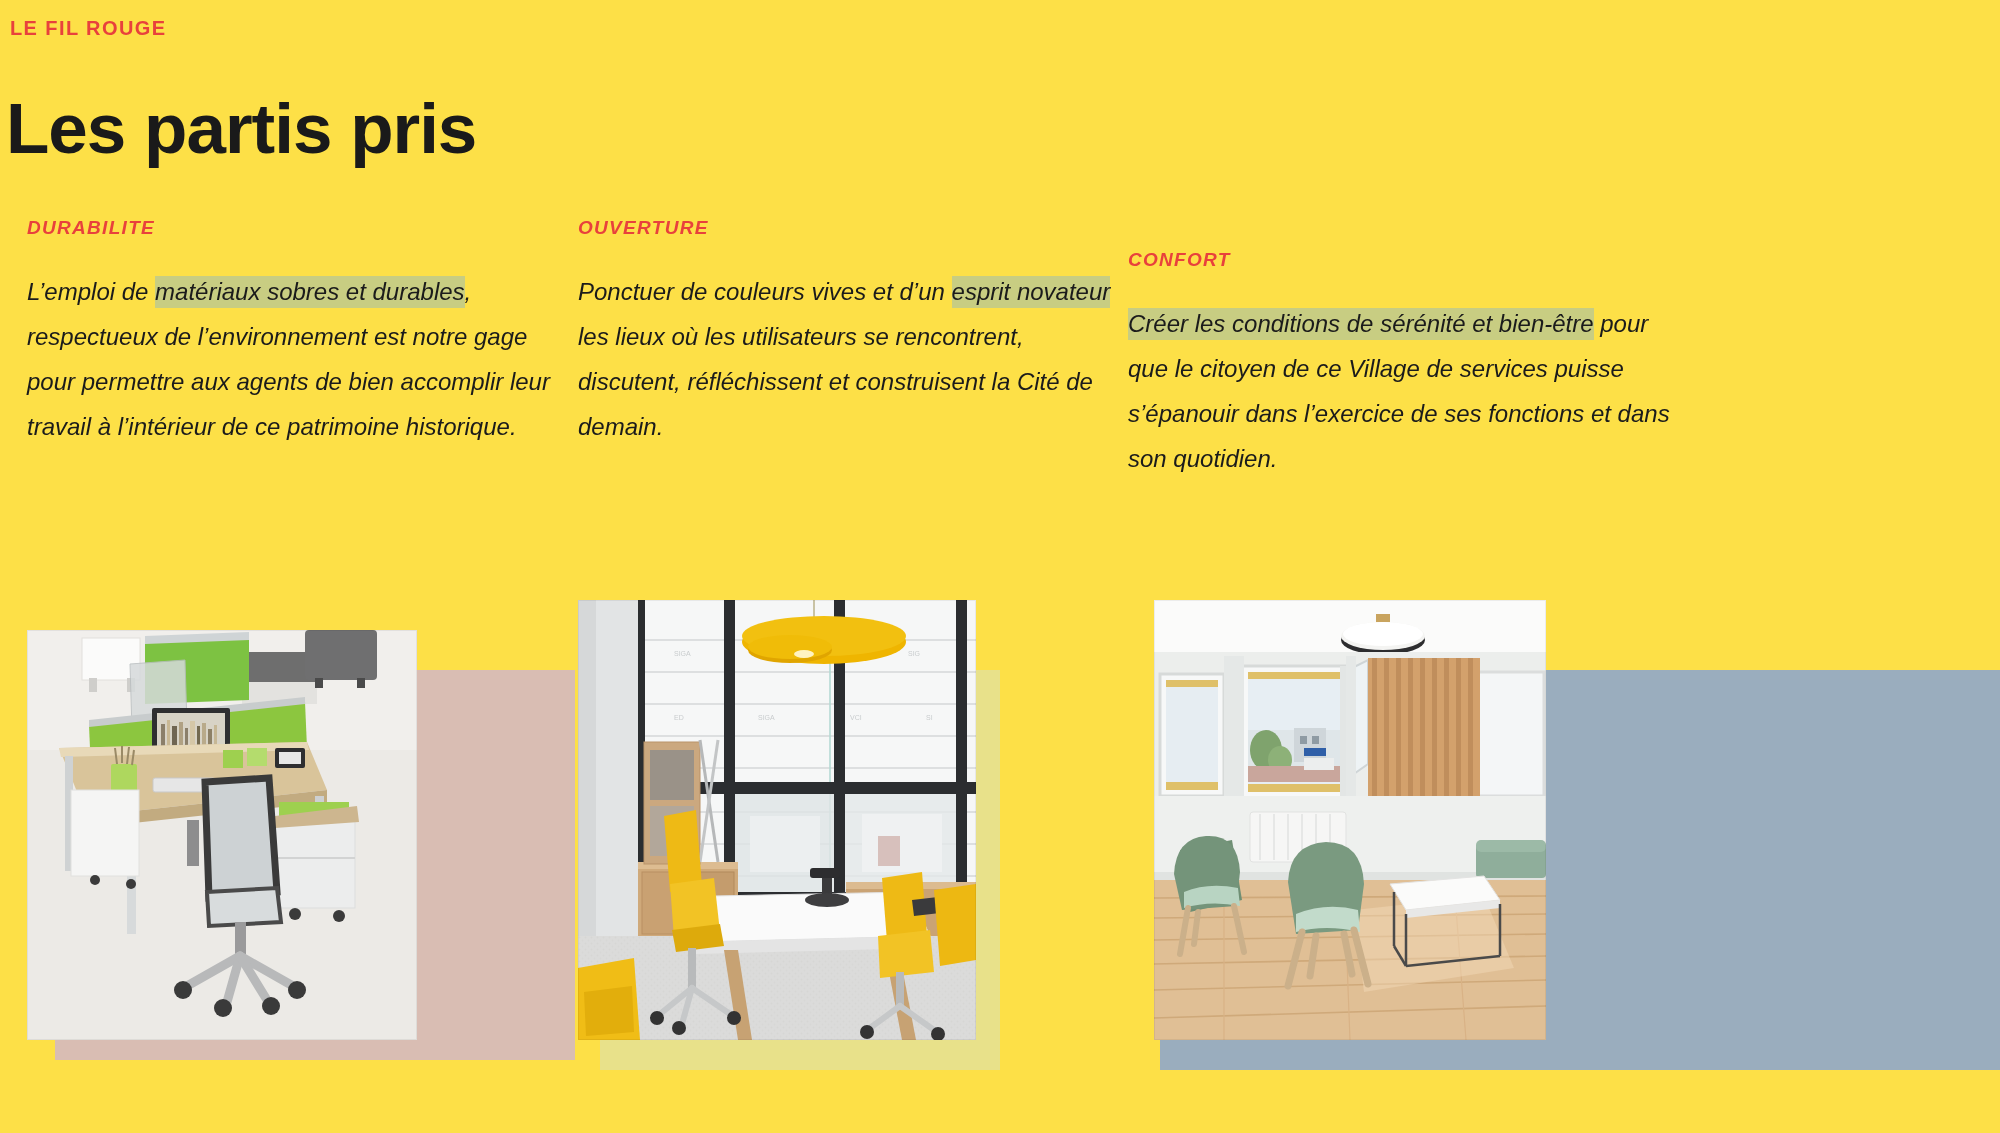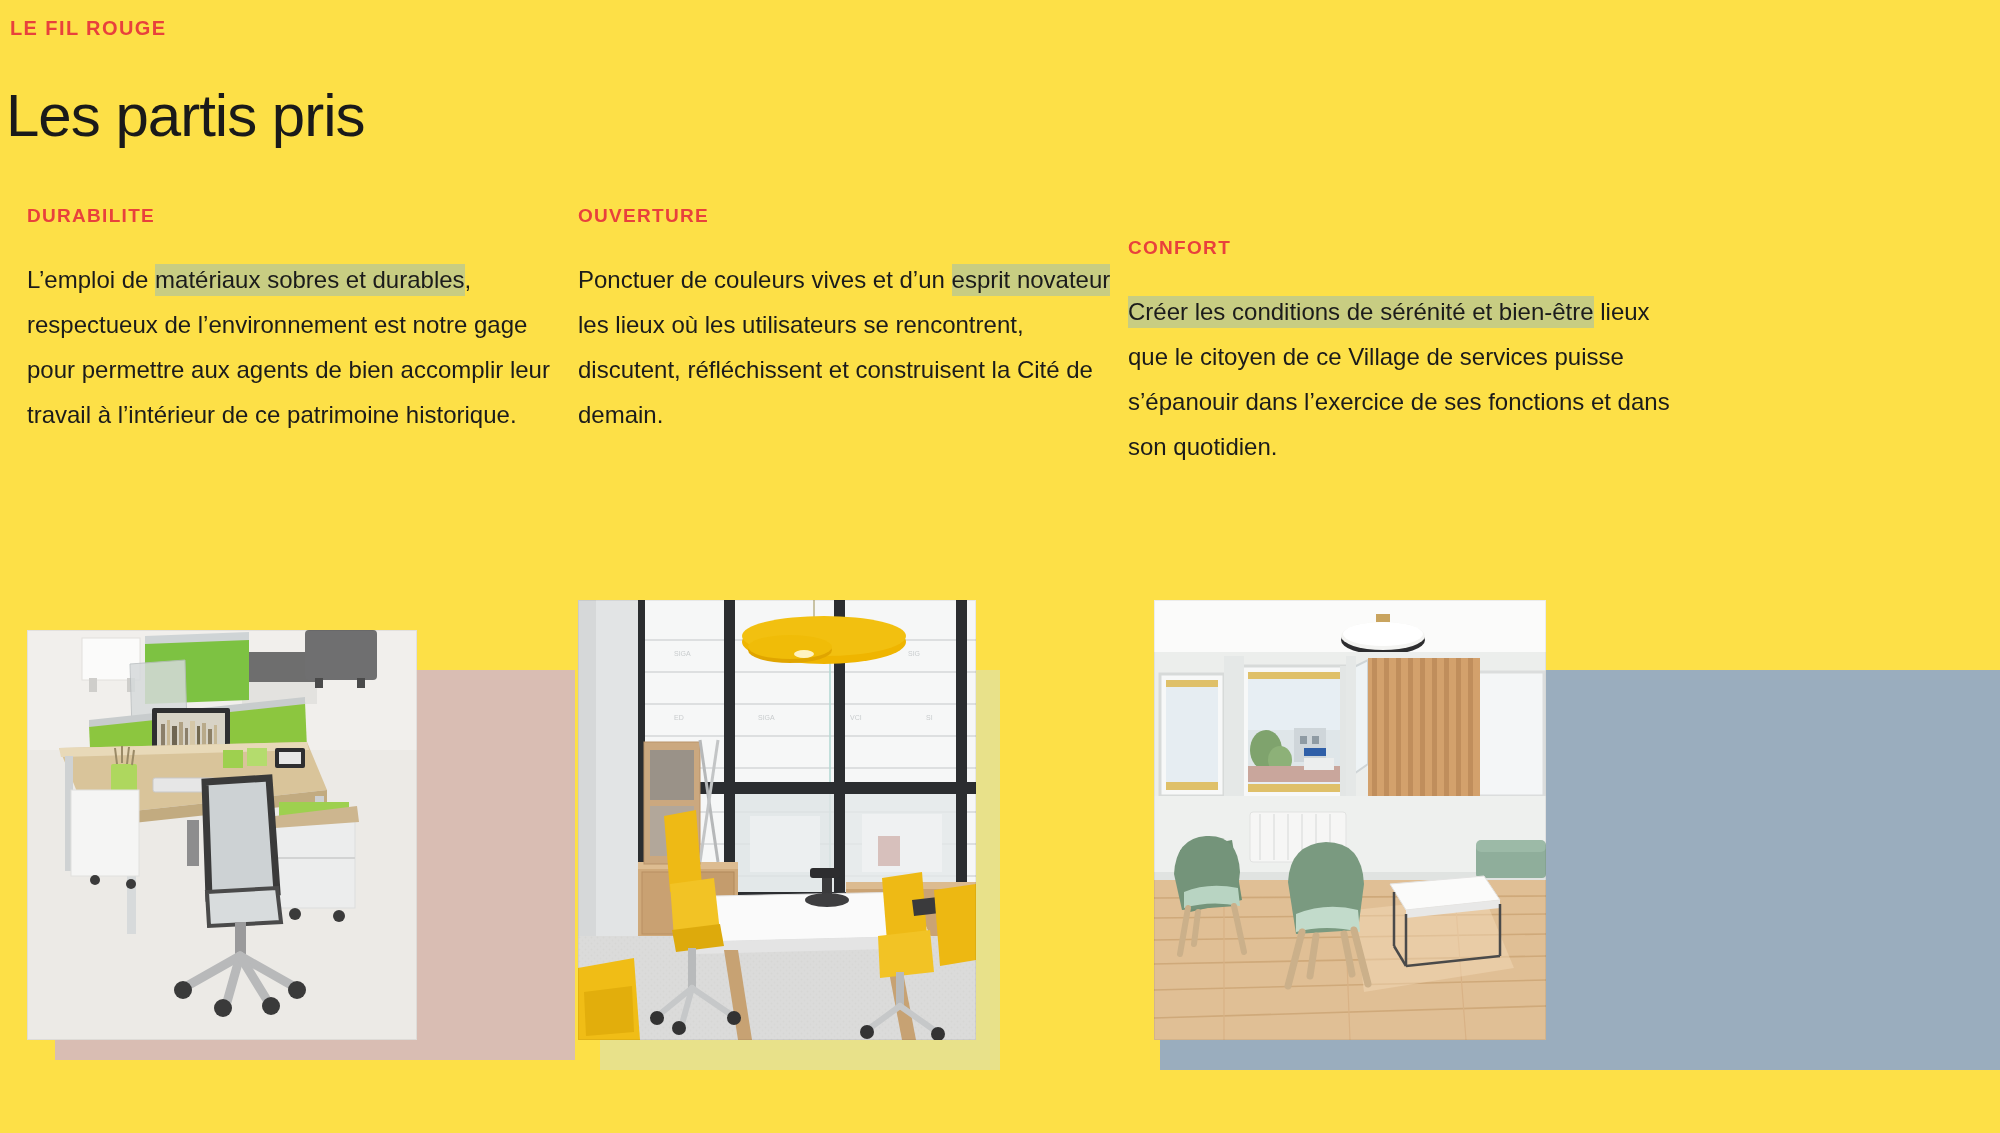--- a/index.html
+++ b/index.html
@@ -29,32 +29,33 @@
     font-size: 20px;
     font-weight: bold;
     letter-spacing: 1.4px;
     color: #e8413c;
     line-height: 1;
   }
   .slide-title {
     position: absolute;
     left: 6px;
     top: 44px;
-    font-size: 60px;
-    font-weight: normal;
+    font-size: 71px;
+    font-weight: bold;
     color: #1a1a1a;
     line-height: 1.05;
     letter-spacing: -1px;
   }
 
   
   .col {
     position: absolute;
-    top: 206px;
+    top: 218px;
     width: 553px;
+    font-style: italic;
   }
   .col-1 { left: 27px; }
   .col-2 { left: 578px; }
   .col-3 { left: 1128px; margin-top: 32px; }
 
   .col-label {
     font-size: 19px;
     font-weight: bold;
     letter-spacing: 1.3px;
     color: #e8413c;
@@ -127,21 +128,21 @@
     <p class="col-body"><span>L’emploi de </span><span class="hl">matériaux sobres et durables</span><span>, respectueux de l’environnement est notre gage pour permettre aux agents de bien accomplir leur travail à l’intérieur de ce patrimoine historique.</span></p>
   </div>
 
   <div class="col col-2">
     <div class="col-label">OUVERTURE</div>
     <p class="col-body"><span>Ponctuer de couleurs vives et d’un </span><span class="hl">esprit novateur</span><span> les lieux où les utilisateurs se rencontrent, discutent, réfléchissent et construisent la Cité de demain.</span></p>
   </div>
 
   <div class="col col-3">
     <div class="col-label">CONFORT</div>
-    <p class="col-body"><span class="hl">Créer les conditions de sérénité et bien-être</span><span> lieux que le citoyen de ce Village de services puisse s’épanouir dans l’exercice de ses fonctions et dans son quotidien.</span></p>
+    <p class="col-body"><span class="hl">Créer les conditions de sérénité et bien-être</span><span> pour que le citoyen de ce Village de services puisse s’épanouir dans l’exercice de ses fonctions et dans son quotidien.</span></p>
   </div>
 
   <div class="photo-block block-1">
     <div class="frame"></div>
     <div class="photo">
       <svg width="390" height="410" viewBox="0 0 390 410" xmlns="http://www.w3.org/2000/svg">
         <rect width="390" height="410" fill="#eceae6"></rect>
         <rect y="0" width="390" height="120" fill="#f1efec"></rect>
 
         <rect x="55" y="8" width="58" height="42" fill="#fbfbfa" stroke="#e2e0dc"></rect>

